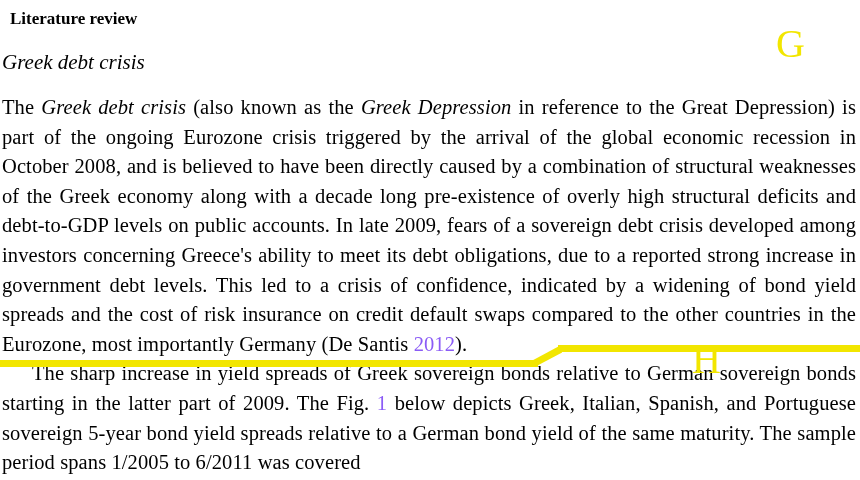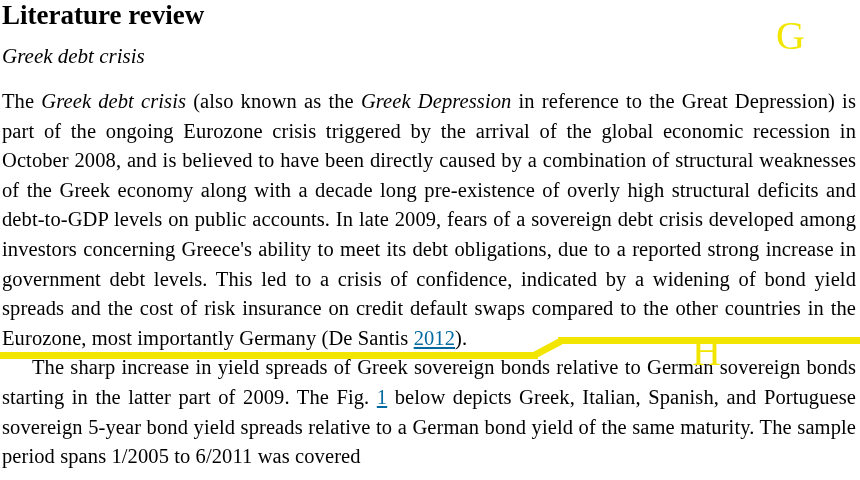--- a/index.html
+++ b/index.html
@@ -18,23 +18,23 @@
   .page {
     position: relative;
     width: 860px;
     height: 480px;
     padding: 0;
     box-sizing: border-box;
   }
   .section-heading {
     font-family: "Liberation Serif", serif;
     font-weight: bold;
-    font-size: 27px;
+    font-size: 17px;
     line-height: 1.0;
-    margin: 0;
+    margin: 8px;
     padding: 2px 0 0 2px;
   }
   .subsection-heading {
     font-family: "Liberation Serif", serif;
     font-style: italic;
     font-weight: normal;
     font-size: 21px;
     line-height: 1.0;
     margin: 0;
     padding: 17px 0 0 2px;
@@ -47,21 +47,21 @@
     line-height: 29.6px;
     margin: 0;
     text-align: justify;
     text-justify: inter-word;
     letter-spacing: 0.1px;
   }
   p.para.indent {
     text-indent: 30px;
   }
   .it { font-style: italic; }
-  .cite-link { color: #0369a1; text-decoration: underline; }
+  .cite-link { color: #8b5cf6; }
 
   
   .hl-letter {
     position: absolute;
     font-family: "Liberation Serif", serif;
     font-size: 40px;
     line-height: 1;
     color: #f2e600;
     font-weight: normal;
     user-select: none;

